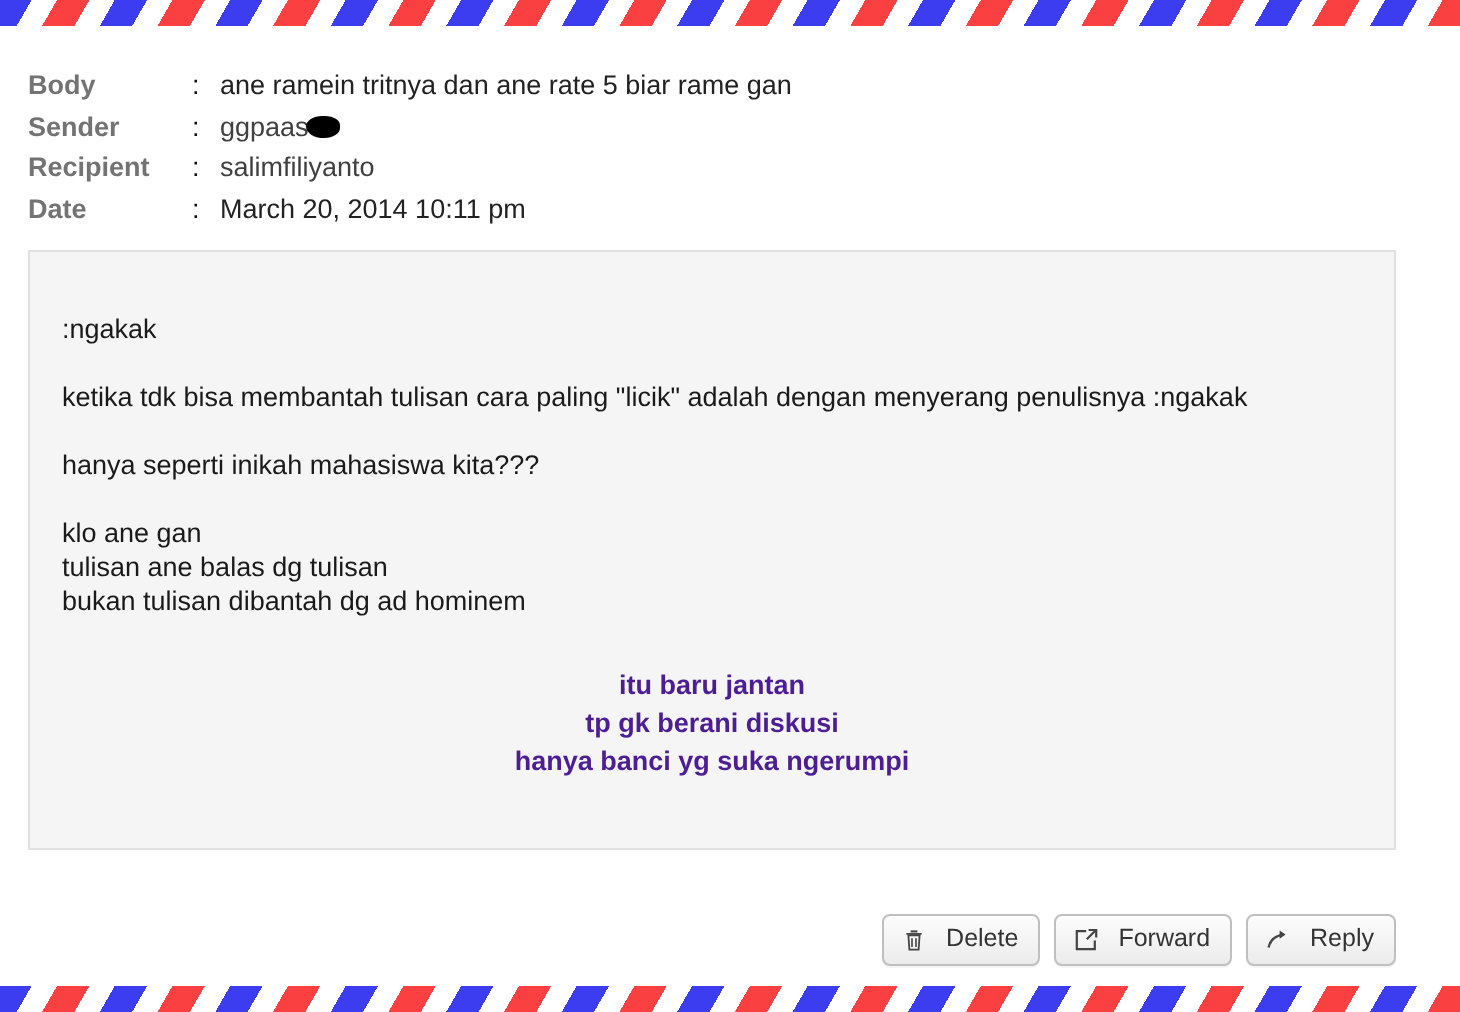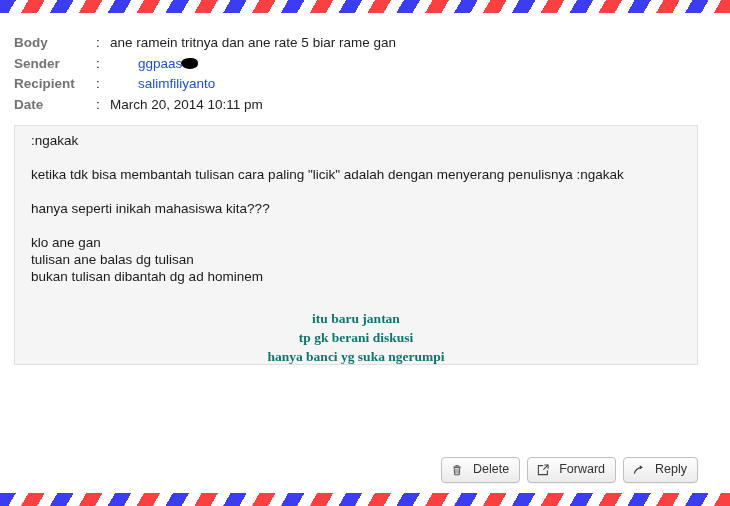--- a/index.html
+++ b/index.html
@@ -65,63 +65,61 @@
     width: 82px;
   }
   .meta-colon {
     width: 14px;
     color: #111111;
   }
   .meta-value {
     color: #222222;
   }
   .meta-link {
-    color: #1d4ed8;
+    color: #404040;
     text-decoration: none;
     cursor: pointer;
-    margin-left: 28px;
   }
 
   
   .redaction {
     display: inline-block;
     width: 17px;
     height: 11px;
     background: #000000;
     border-radius: 48% 42% 46% 52%;
     vertical-align: -1px;
     margin-left: -1px;
   }
 
   
   .message-panel {
     position: absolute;
     left: 14px;
     top: 112px;
     width: 684px;
-    height: 240px;
+    height: 300px;
     background: #f5f5f5;
     border: 1px solid #e0e0e0;
     box-sizing: border-box;
-    padding: 6px 16px 16px 16px;
+    padding: 30px 16px 16px 16px;
   }
   .msg-line {
     font-size: 13.5px;
     line-height: 17px;
     color: #1a1a1a;
     white-space: pre-wrap;
   }
   .msg-gap { height: 17px; }
   .msg-center {
     text-align: center;
     font-weight: bold;
     font-size: 13.5px;
     line-height: 19px;
-    color: #0f766e;
-    font-family: Liberation Serif, serif;
+    color: #4c1d95;
   }
   .msg-center-block { margin-top: 24px; }
 
   
   .actions {
     position: absolute;
     right: 32px;
     top: 444px;
     display: flex;
     gap: 7px;

